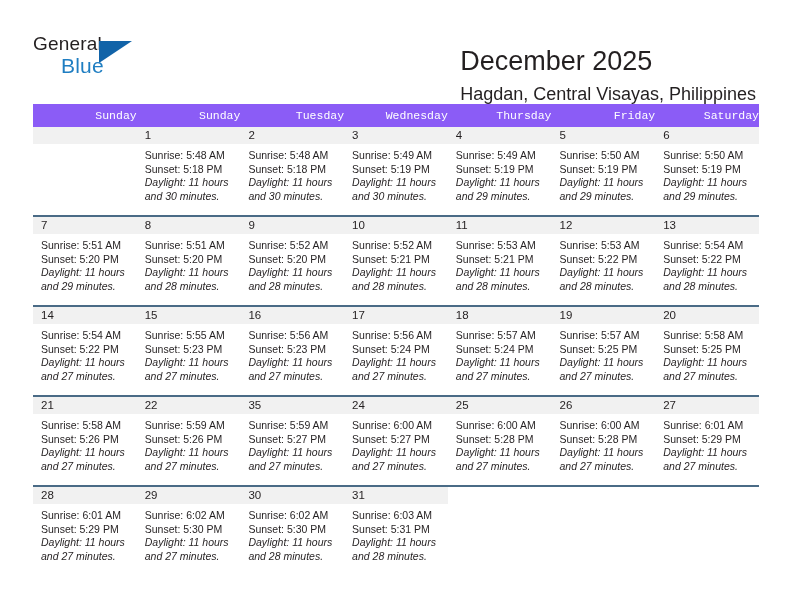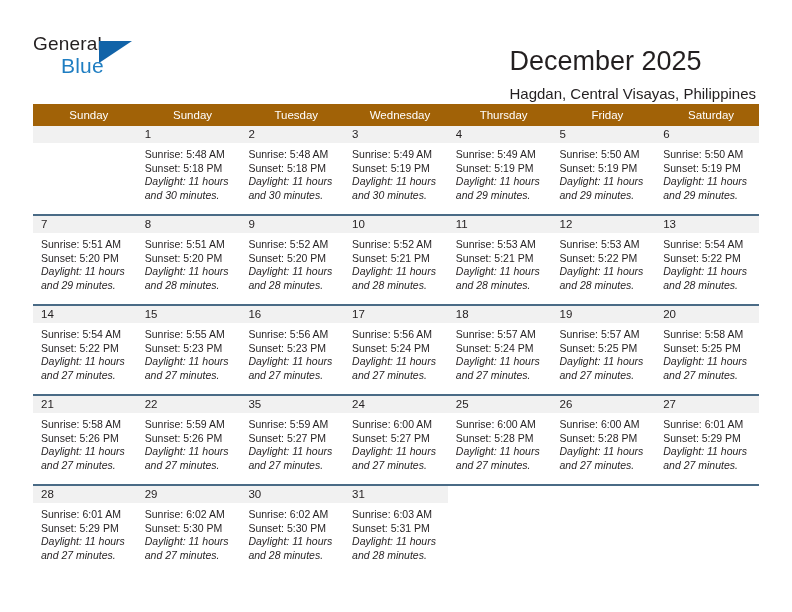--- a/index.html
+++ b/index.html
@@ -73,45 +73,46 @@
     text-align: left;
   }
   .month-title {
     font-size: 27px;
     font-weight: normal;
     color: #231f20;
     line-height: 34px;
     white-space: nowrap;
   }
   .location {
-    font-size: 15px;
+    font-size: 18px;
     color: #231f20;
     line-height: 20px;
     margin-top: 6px;
     white-space: nowrap;
   }
 
   
   .cal {
     position: absolute;
     left: 33px;
     top: 104px;
     width: 726px;
     border-collapse: collapse;
     table-layout: fixed;
   }
   .cal th {
-    background: #a16207;
+    background: #8b5cf6;
     color: #ffffff;
     font-size: 11.5px;
     font-weight: normal;
-    text-align: center;
+    text-align: right;
     padding: 5px 0 5px 8px;
     height: 12px;
     border: none;
+    font-family: Liberation Mono, monospace;
   }
   .cal td {
     width: 103.71px;
     vertical-align: top;
     padding: 0;
     border: none;
     border-top: 2px solid #4a6b86;
     height: 88px;
   }
   .cal tr.week-row:first-child td {

